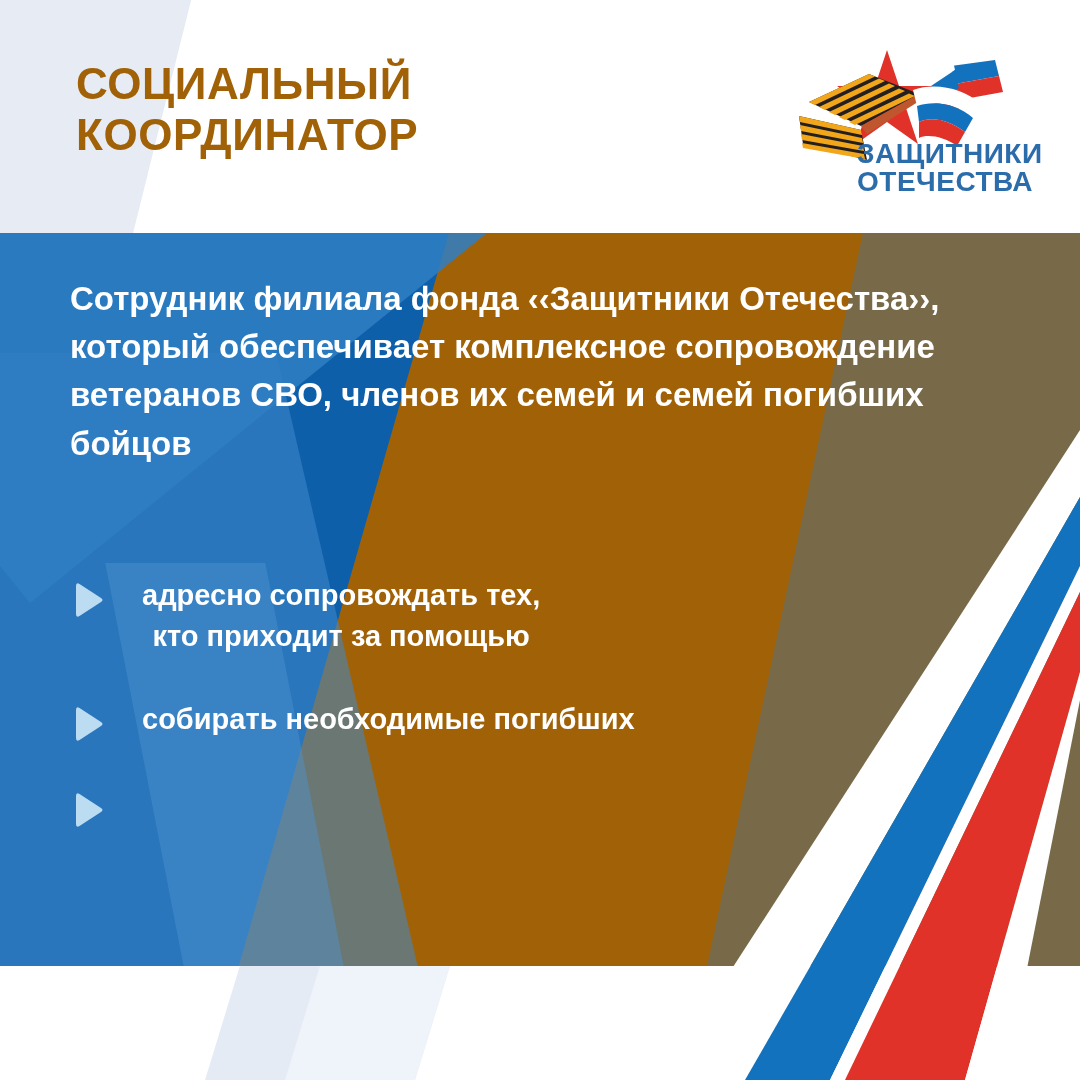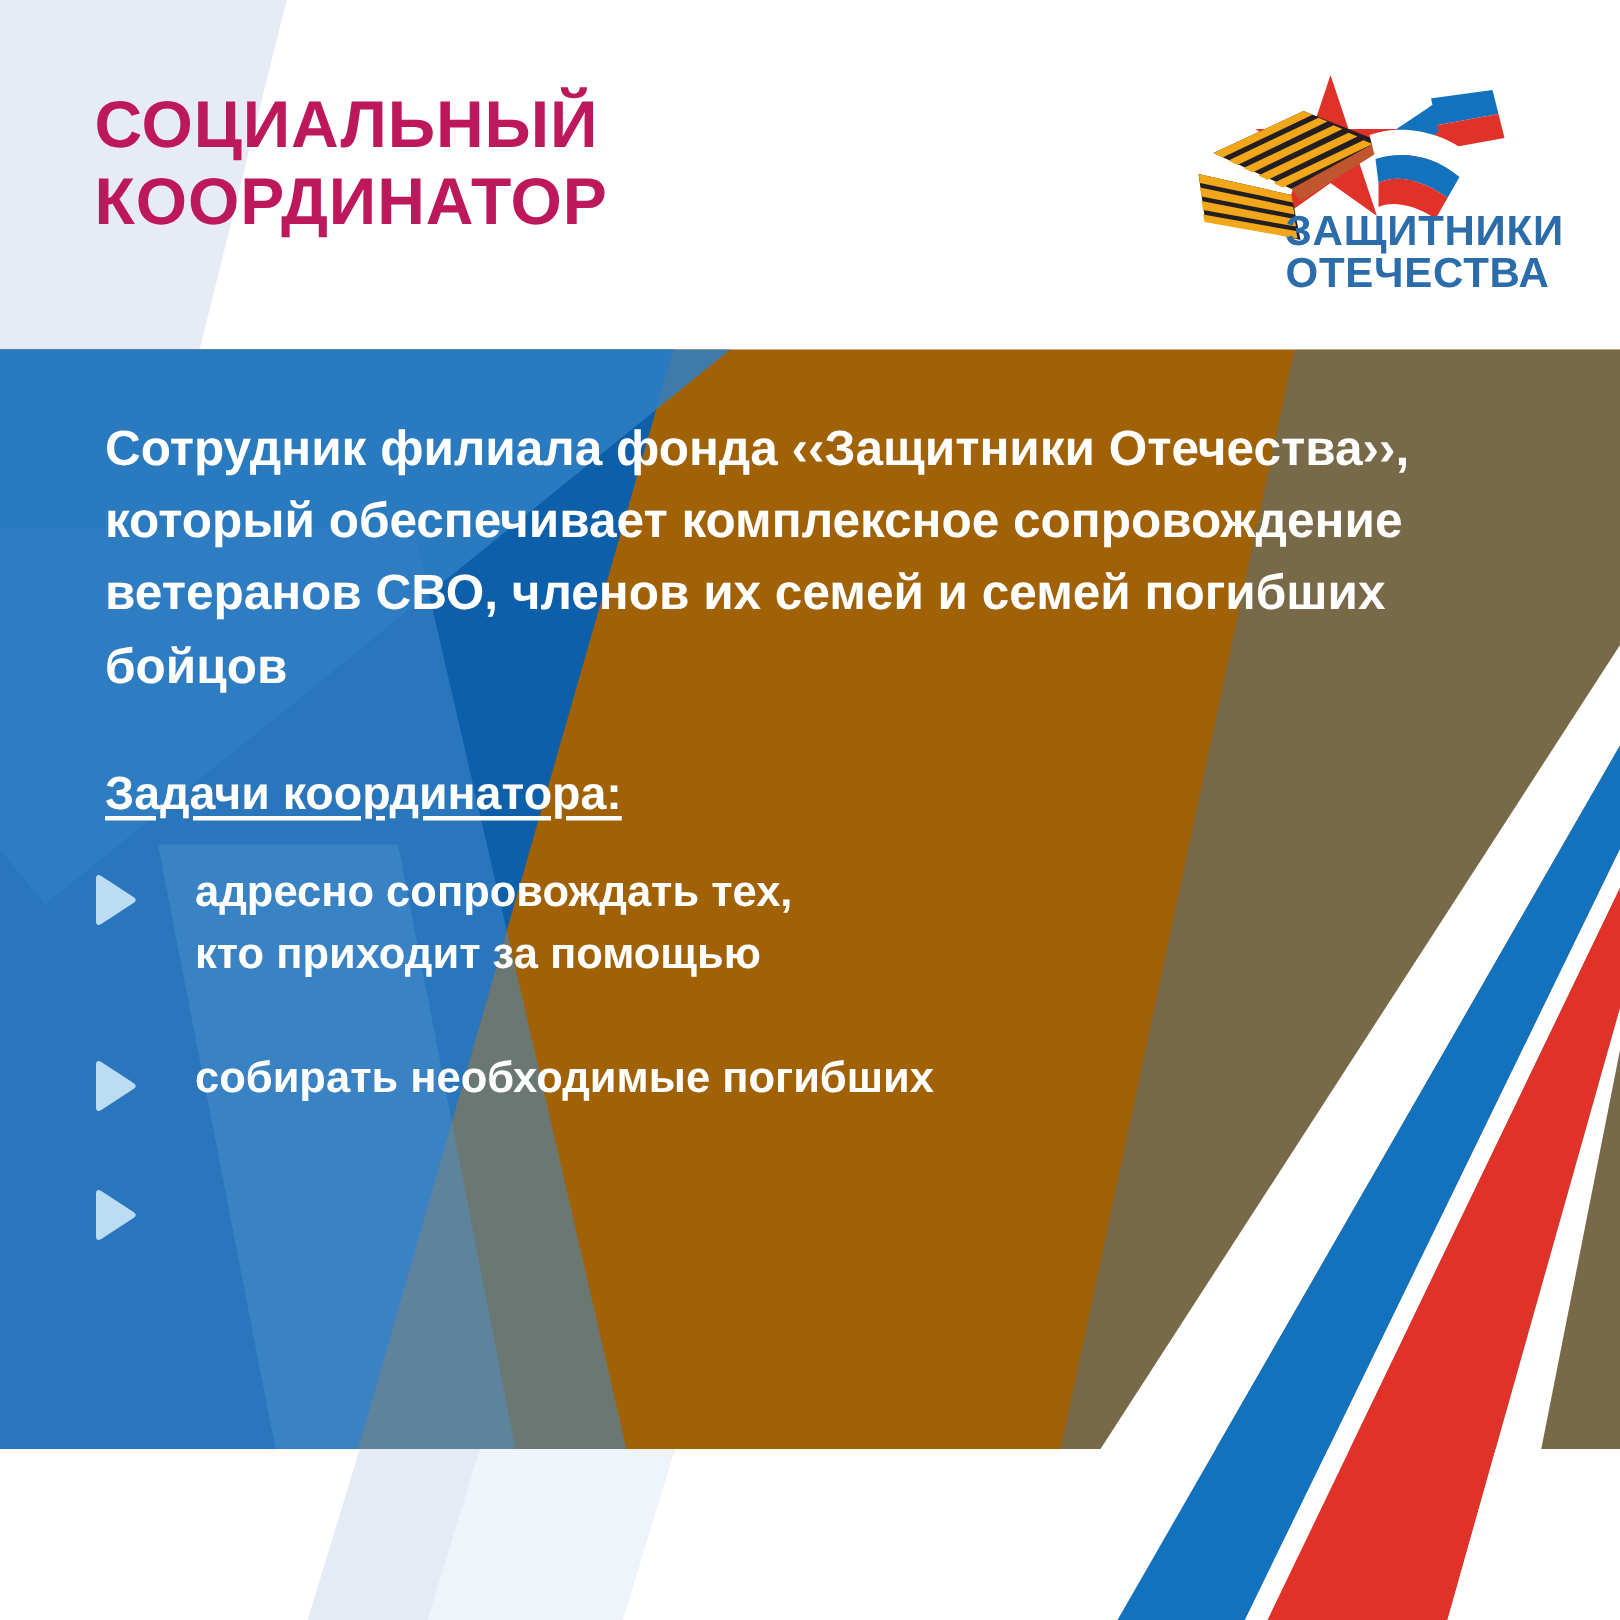--- a/index.html
+++ b/index.html
@@ -38,23 +38,23 @@
     position: absolute;
     left: -340px; top: -60px;
     width: 380px; height: 360px;
     background: #dde5f0;
     transform: skewX(-14deg);
   }
 
   
   .headline {
     position: absolute;
-    left: 63px; top: 58px;
+    left: 76px; top: 58px;
     width: 520px;
-    color: #be185d;
+    color: #a16207;
     font-size: 44px;
     font-weight: bold;
     line-height: 1.17;
     letter-spacing: 0.6px;
     text-transform: uppercase;
     white-space: pre-line;
     z-index: 6;
   }
 
   
@@ -138,22 +138,23 @@
     position: absolute;
     left: 70px; top: 278px;
     color: #ffffff;
     font-size: 31px;
     font-weight: bold;
     text-decoration: underline;
     text-underline-offset: 5px;
   }
   .bullets {
     position: absolute;
-    left: 58px; top: 342px;
+    left: 70px; top: 342px;
     width: 900px;
+    text-align: center;
   }
   .bullet {
     position: relative;
     display: flex;
     align-items: flex-start;
     margin-bottom: 42px;
   }
   .bullet-mark {
     flex: 0 0 auto;
     width: 36px; height: 38px;
@@ -268,21 +269,20 @@
     <div class="panel-dark"></div>
     <div class="panel-soft-right"></div>
     <div class="panel-light-b"></div>
     <div class="panel-light-a"></div>
     <div class="panel-light-c"></div>
 
     <div class="panel-content">
 
       <div class="lead">Сотрудник филиала фонда ‹‹Защитники Отечества››, который обеспечивает комплексное сопровождение ветеранов СВО, членов их семей и семей погибших бойцов</div>
 
-      <div class="tasks-title">Задачи координатора:</div>
 
       <div class="bullets">
 
         <div class="bullet">
           <span class="bullet-mark">
             <svg viewBox="0 0 36 38" xmlns="http://www.w3.org/2000/svg">
               <path d="M6 5 Q6 1 9.5 3 L31 17 Q34 19 31 21 L9.5 35 Q6 37 6 33 Z" fill="#bcdcf2"></path>
             </svg>
           </span>
           <span class="bullet-text">адресно сопровождать тех,

